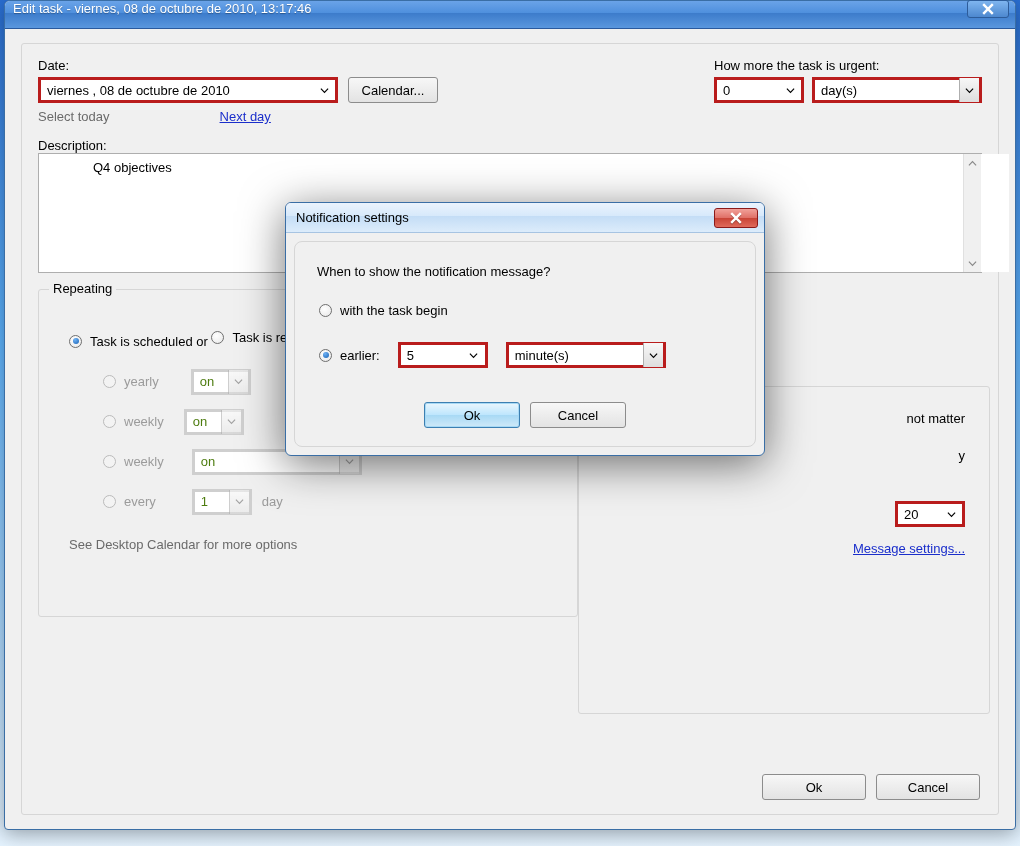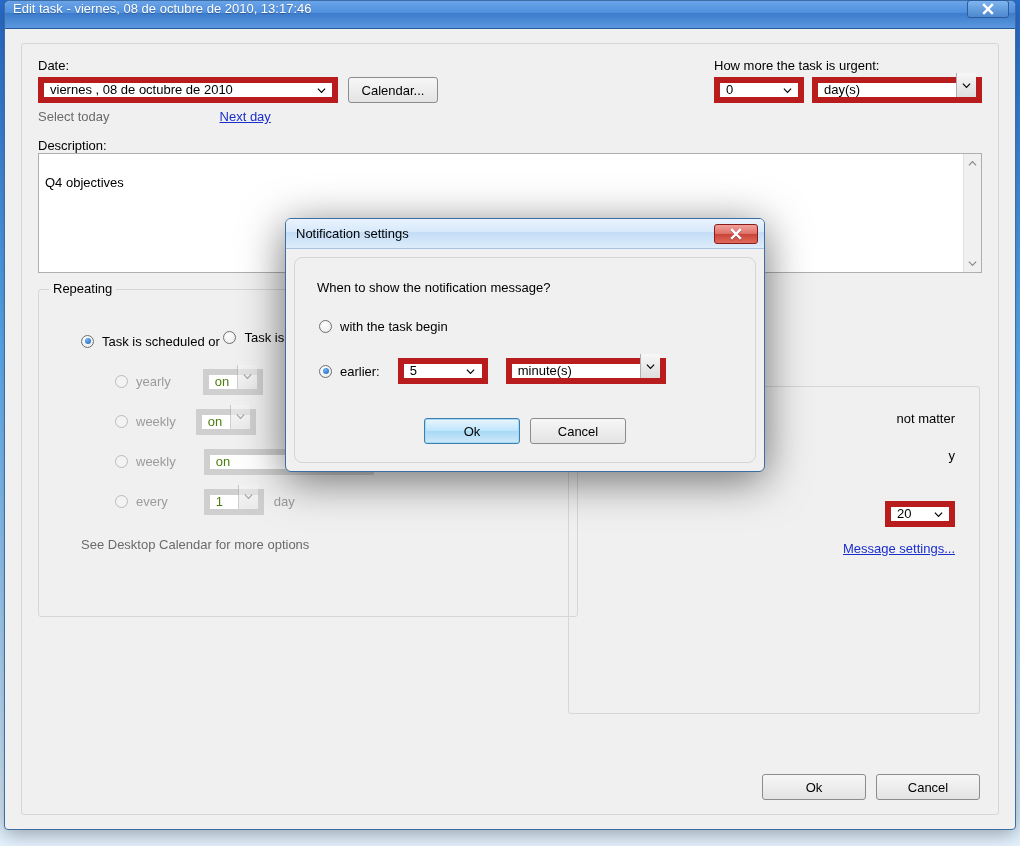--- a/index.html
+++ b/index.html
@@ -11,56 +11,56 @@
   .main-close svg { width:12px; height:12px; }
   .main-client { padding: 14px 16px 14px 16px; height: calc(100% - 28px); }
   .panel { background:#f0f0f0; border:1px solid #d6d6d6; border-radius:3px; padding:14px 16px; height:100%; position:relative; }
 
   .row { display:flex; align-items:center; }
   label.fld { font-size:13px; color:#000; }
   .date-section { display:flex; gap:60px; }
   .date-left { flex:0 0 460px; }
   .date-right { margin-left:auto; }
 
-  .dropdown, .combo, .textfield { background:#fff; border:6px solid #b91c1c; height:26px; display:inline-flex; align-items:flex-end; padding:0 2px 0 6px; }
+  .dropdown, .combo, .textfield { background:#fff; border:3px solid #b91c1c; height:26px; display:inline-flex; align-items:center; padding:0 2px 0 6px; }
   .dropdown { position:relative; }
   .dropdown .caret { width:18px; height:100%; display:flex; align-items:center; justify-content:center; margin-left:auto; }
   .caret svg, .arrow svg { width:9px; height:9px; }
   .combo { padding-right:0; }
   .combo .arrow { width:20px; height:24px; background:linear-gradient(180deg,#f7f7f7,#dedede); border-left:1px solid #aeaeae; display:flex; align-items:center; justify-content:center; margin-left:auto; }
   .btn { height:26px; background:linear-gradient(180deg,#f7f7f7,#e3e3e3); border:1px solid #8c8c8c; border-radius:3px; padding:0 2px; display:inline-flex; align-items:center; justify-content:center; cursor:pointer; min-width:90px; }
   .btn.primary { border:1px solid #3c7fb1; box-shadow: inset 0 0 0 1px #a7d9f5; background:linear-gradient(180deg,#eaf6fd,#bee6fd 49%, #a7d9f5 50%, #cfe9f8); }
   .link { color:#1a2ecb; text-decoration:underline; cursor:pointer; }
   .graylink { color:#6a6a6a; }
 
   .desc-area { margin-top:14px; }
   .textarea-wrap { border:1px solid #aeaeae; background:#fff; width:100%; height:120px; position:relative; }
-  .textarea-wrap textarea { border:none; resize:none; width:calc(100% - 20px); height:100%; padding:21px 6px; font-family:inherit; font-size:13px; outline:none; }
+  .textarea-wrap textarea { border:none; resize:none; width:calc(100% - 20px); height:100%; padding:6px 6px; font-family:inherit; font-size:13px; outline:none;margin-left:48px; }
   .scroll-stub { position:absolute; right:0; top:0; bottom:0; width:18px; background:#f0f0f0; border-left:1px solid #e0e0e0; display:flex; flex-direction:column; justify-content:space-between; align-items:center; }
   .scroll-stub .sbtn { width:100%; height:18px; display:flex; align-items:center; justify-content:center; }
 
   .groupbox { border:1px solid #d6d6d6; border-radius:3px; margin-top:16px; padding:18px 18px 18px 18px; position:relative; height:328px; }
   .groupbox .gtitle { position:absolute; top:-9px; left:10px; background:#f0f0f0; padding:0 4px; color:#000; }
-  .groupbox.right { position:absolute; right:18px; top:326px; width:412px; }
+  .groupbox.right { position:absolute; right:8px; top:326px; width:412px; }
 
   .radio { display:inline-flex; align-items:center; gap:8px; }
   .radio .dot { width:13px; height:13px; border:1px solid #6f6f6f; border-radius:50%; background:radial-gradient(circle at 40% 35%, #fff, #e7e7e7); display:flex; align-items:center; justify-content:center; }
   .radio.checked .dot::after { content:""; width:6px; height:6px; border-radius:50%; background:radial-gradient(circle at 35% 30%, #6fb2f5, #1862b5); }
   .radio.disabled { color:#9b9b9b; }
   .radio.disabled .dot { border-color:#bbb; background:#f3f3f3; }
 
   .sub-opts { margin-left:34px; margin-top:20px; display:flex; flex-direction:column; gap:14px; }
   .sub-opts .row { gap:10px; }
   .disabled .dropdown, .disabled .combo { color:#4d7c0f; border-color:#cfcfcf; }
   .disabled .combo .arrow, .disabled .dropdown .caret { opacity:0.6; }
 
   .bottom-buttons { position:absolute; right:18px; bottom:14px; display:flex; gap:10px; }
 
   
-  .modal-shadow { position:absolute; left:285px; top:218px; width:480px; height:342px; filter: drop-shadow(0 8px 22px rgba(0,0,0,0.55)); }
+  .modal-shadow { position:absolute; left:285px; top:202px; width:480px; height:342px; filter: drop-shadow(0 8px 22px rgba(0,0,0,0.55)); }
   .modal { width:480px; border:1px solid #3a6ea5; border-radius:6px; background:#f0f0f0; }
   .modal-titlebar { height:30px; background:linear-gradient(180deg,#eaf3fd 0%, #d7e9fb 45%, #c4ddf6 46%, #dcecfb 100%); border-radius:5px 5px 0 0; border-bottom:1px solid #a7c4e2; display:flex; align-items:center; padding:0 6px 0 10px; }
   .modal-titlebar .title { flex:1; color:#000; }
   .modal-close { width:44px; height:20px; border:1px solid #8b1a1a; border-radius:3px; background:linear-gradient(180deg,#f1a19a 0%, #e07168 48%, #c84336 50%, #e06a5b 100%); display:flex; align-items:center; justify-content:center; color:#fff; cursor:pointer; }
   .modal-close svg { width:12px; height:12px; filter: drop-shadow(0 1px 0 rgba(0,0,0,0.3)); }
   .modal-body { padding:8px; }
   .modal-inner { border:1px solid #d6d6d6; background:#f0f0f0; padding:22px 22px 18px 22px; border-radius:8px; }
   .modal-inner .q { margin-bottom:24px; }
   .modal-inner .opts { display:flex; flex-direction:column; gap:24px; margin-left:2px; }
   .modal-inner .opts .row { gap:18px; }
@@ -145,21 +145,21 @@
                   <path d="M1 3 L5 7 L9 3" fill="none" stroke="#888" stroke-width="1.3"></path>
                 </svg>
               </div>
           </div>
         </div>
       </div>
 
       <div class="groupbox" style="width:540px;">
         <span class="gtitle">Repeating</span>
 
-        <div style="margin-left:24px;">
+        <div style="margin-left:12px;">
           <div class="radio checked">
             <span class="dot"></span>
             <span>Task is scheduled or</span>
           </div>
           <div class="radio" style="margin-top:22px;">
             <span class="dot"></span>
             <span>Task is repeated</span>
           </div>
 
           <div class="sub-opts disabled">

